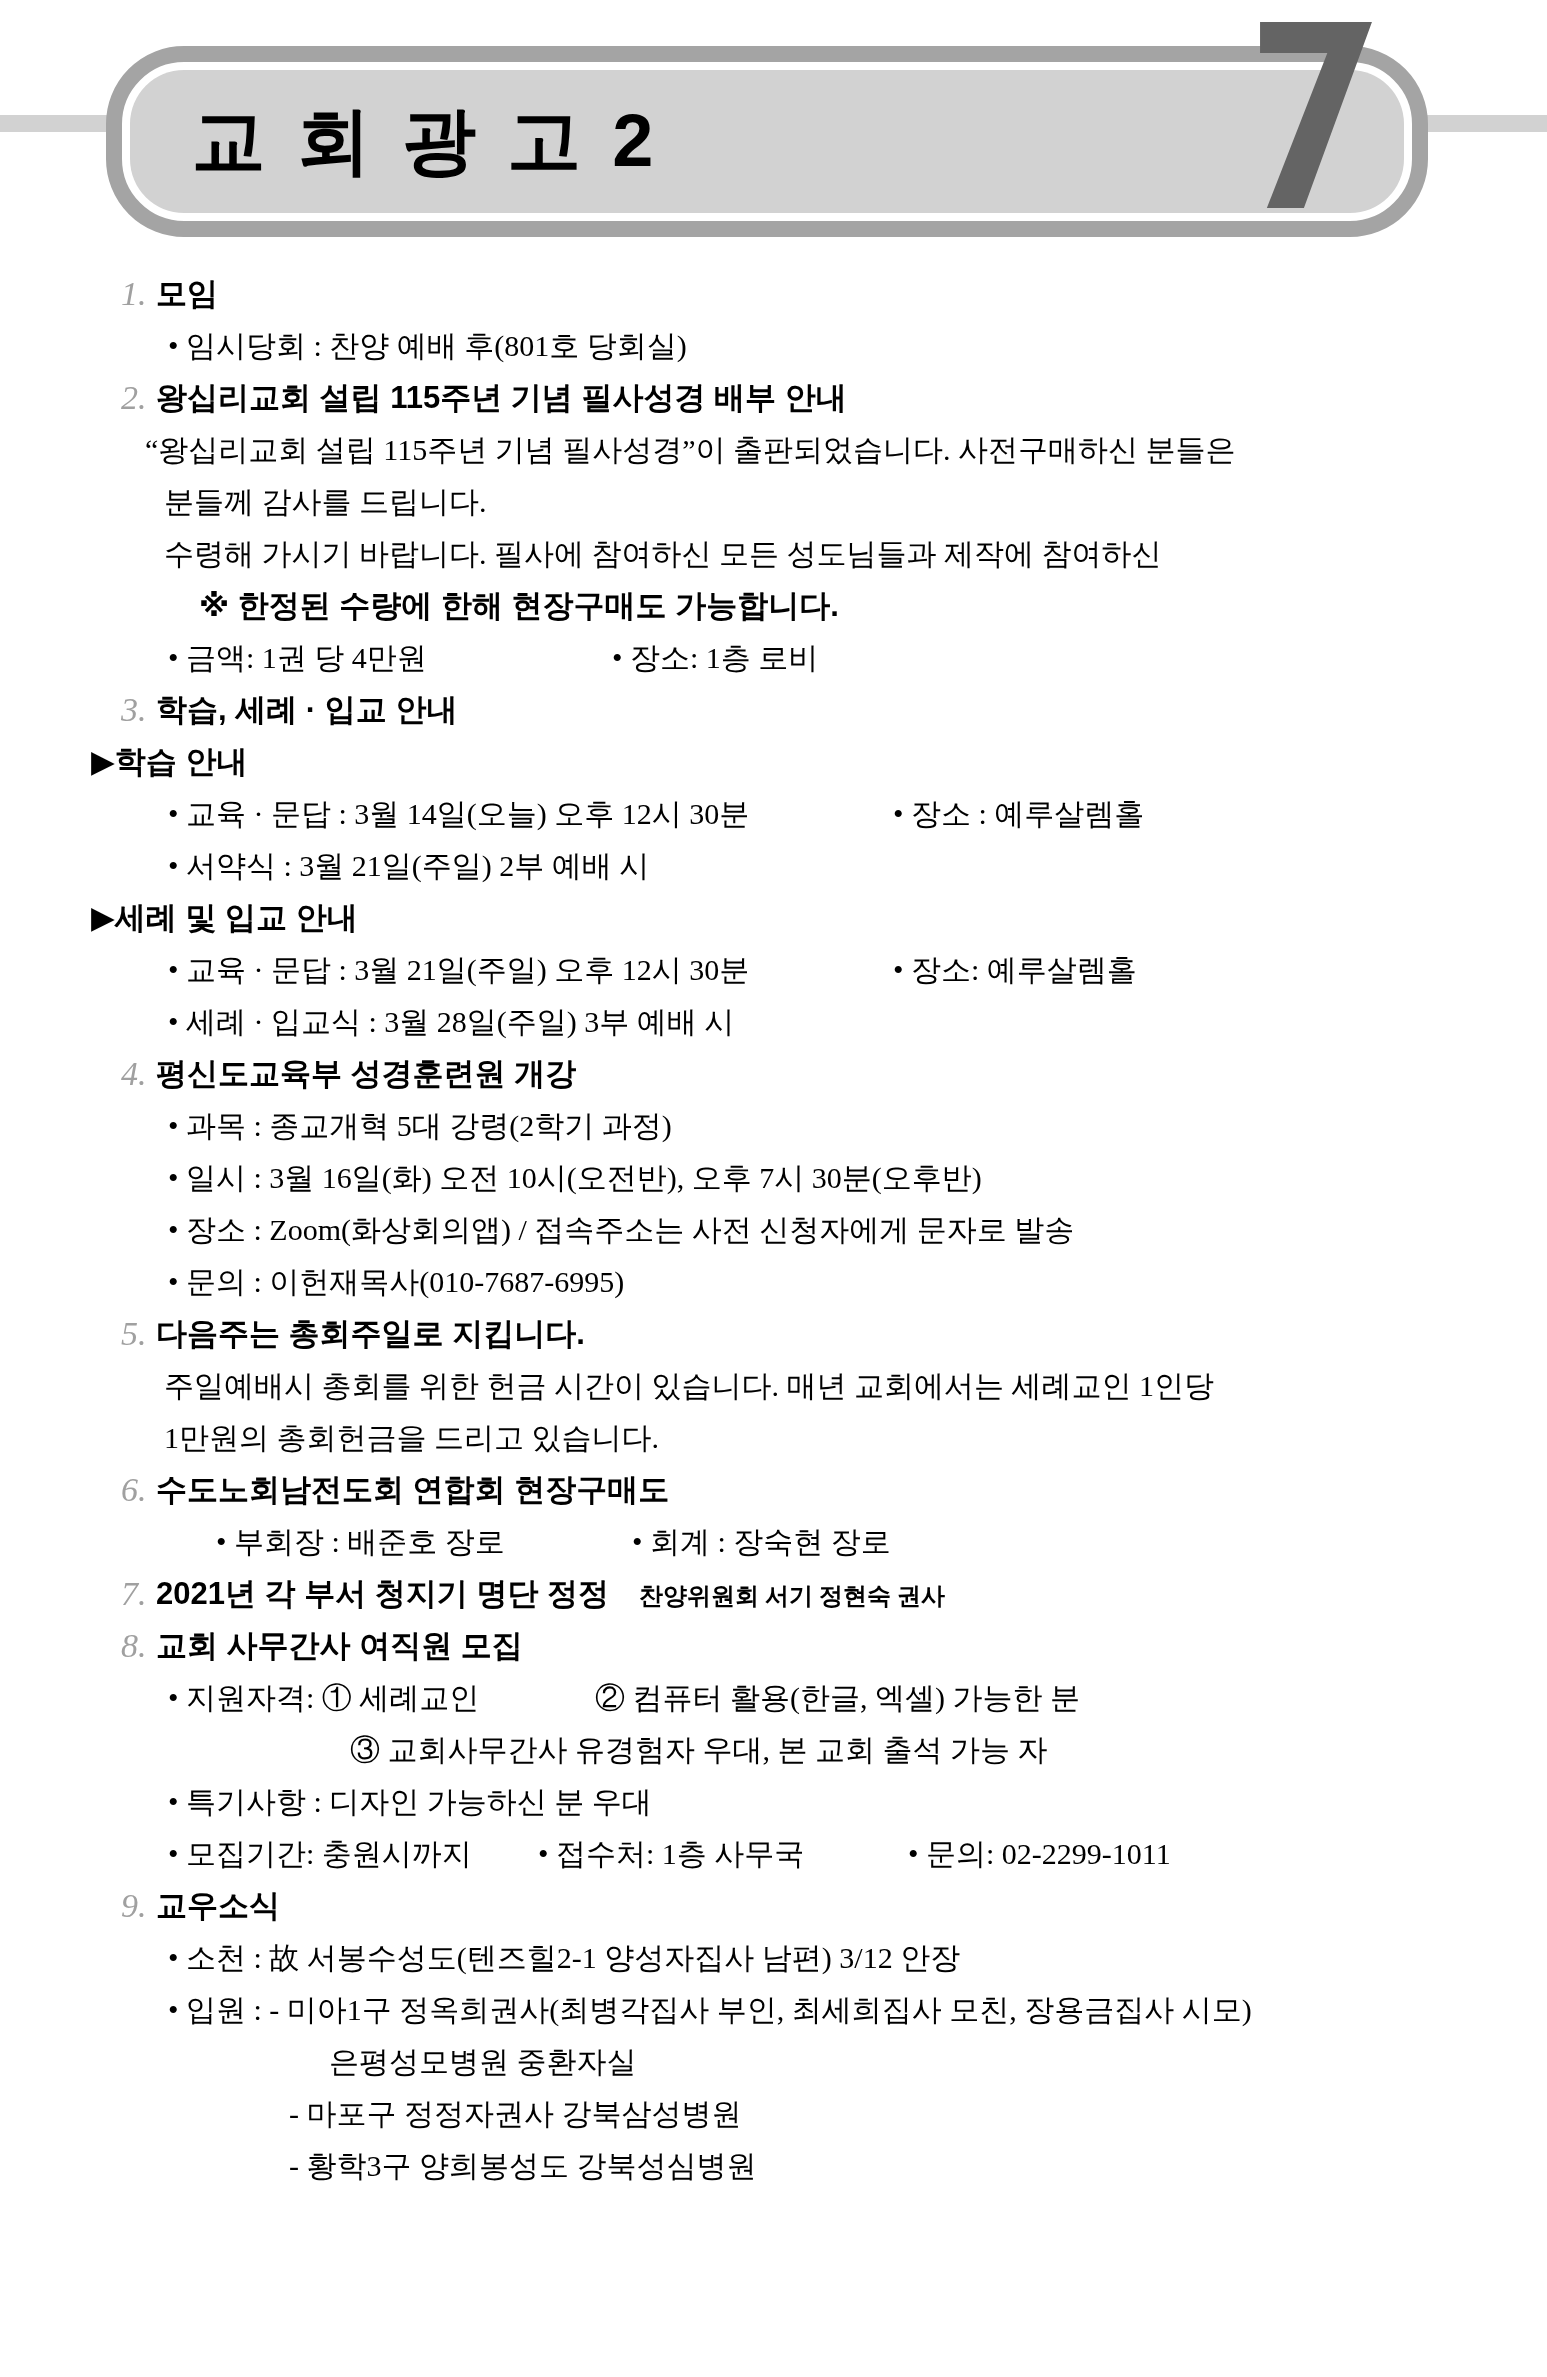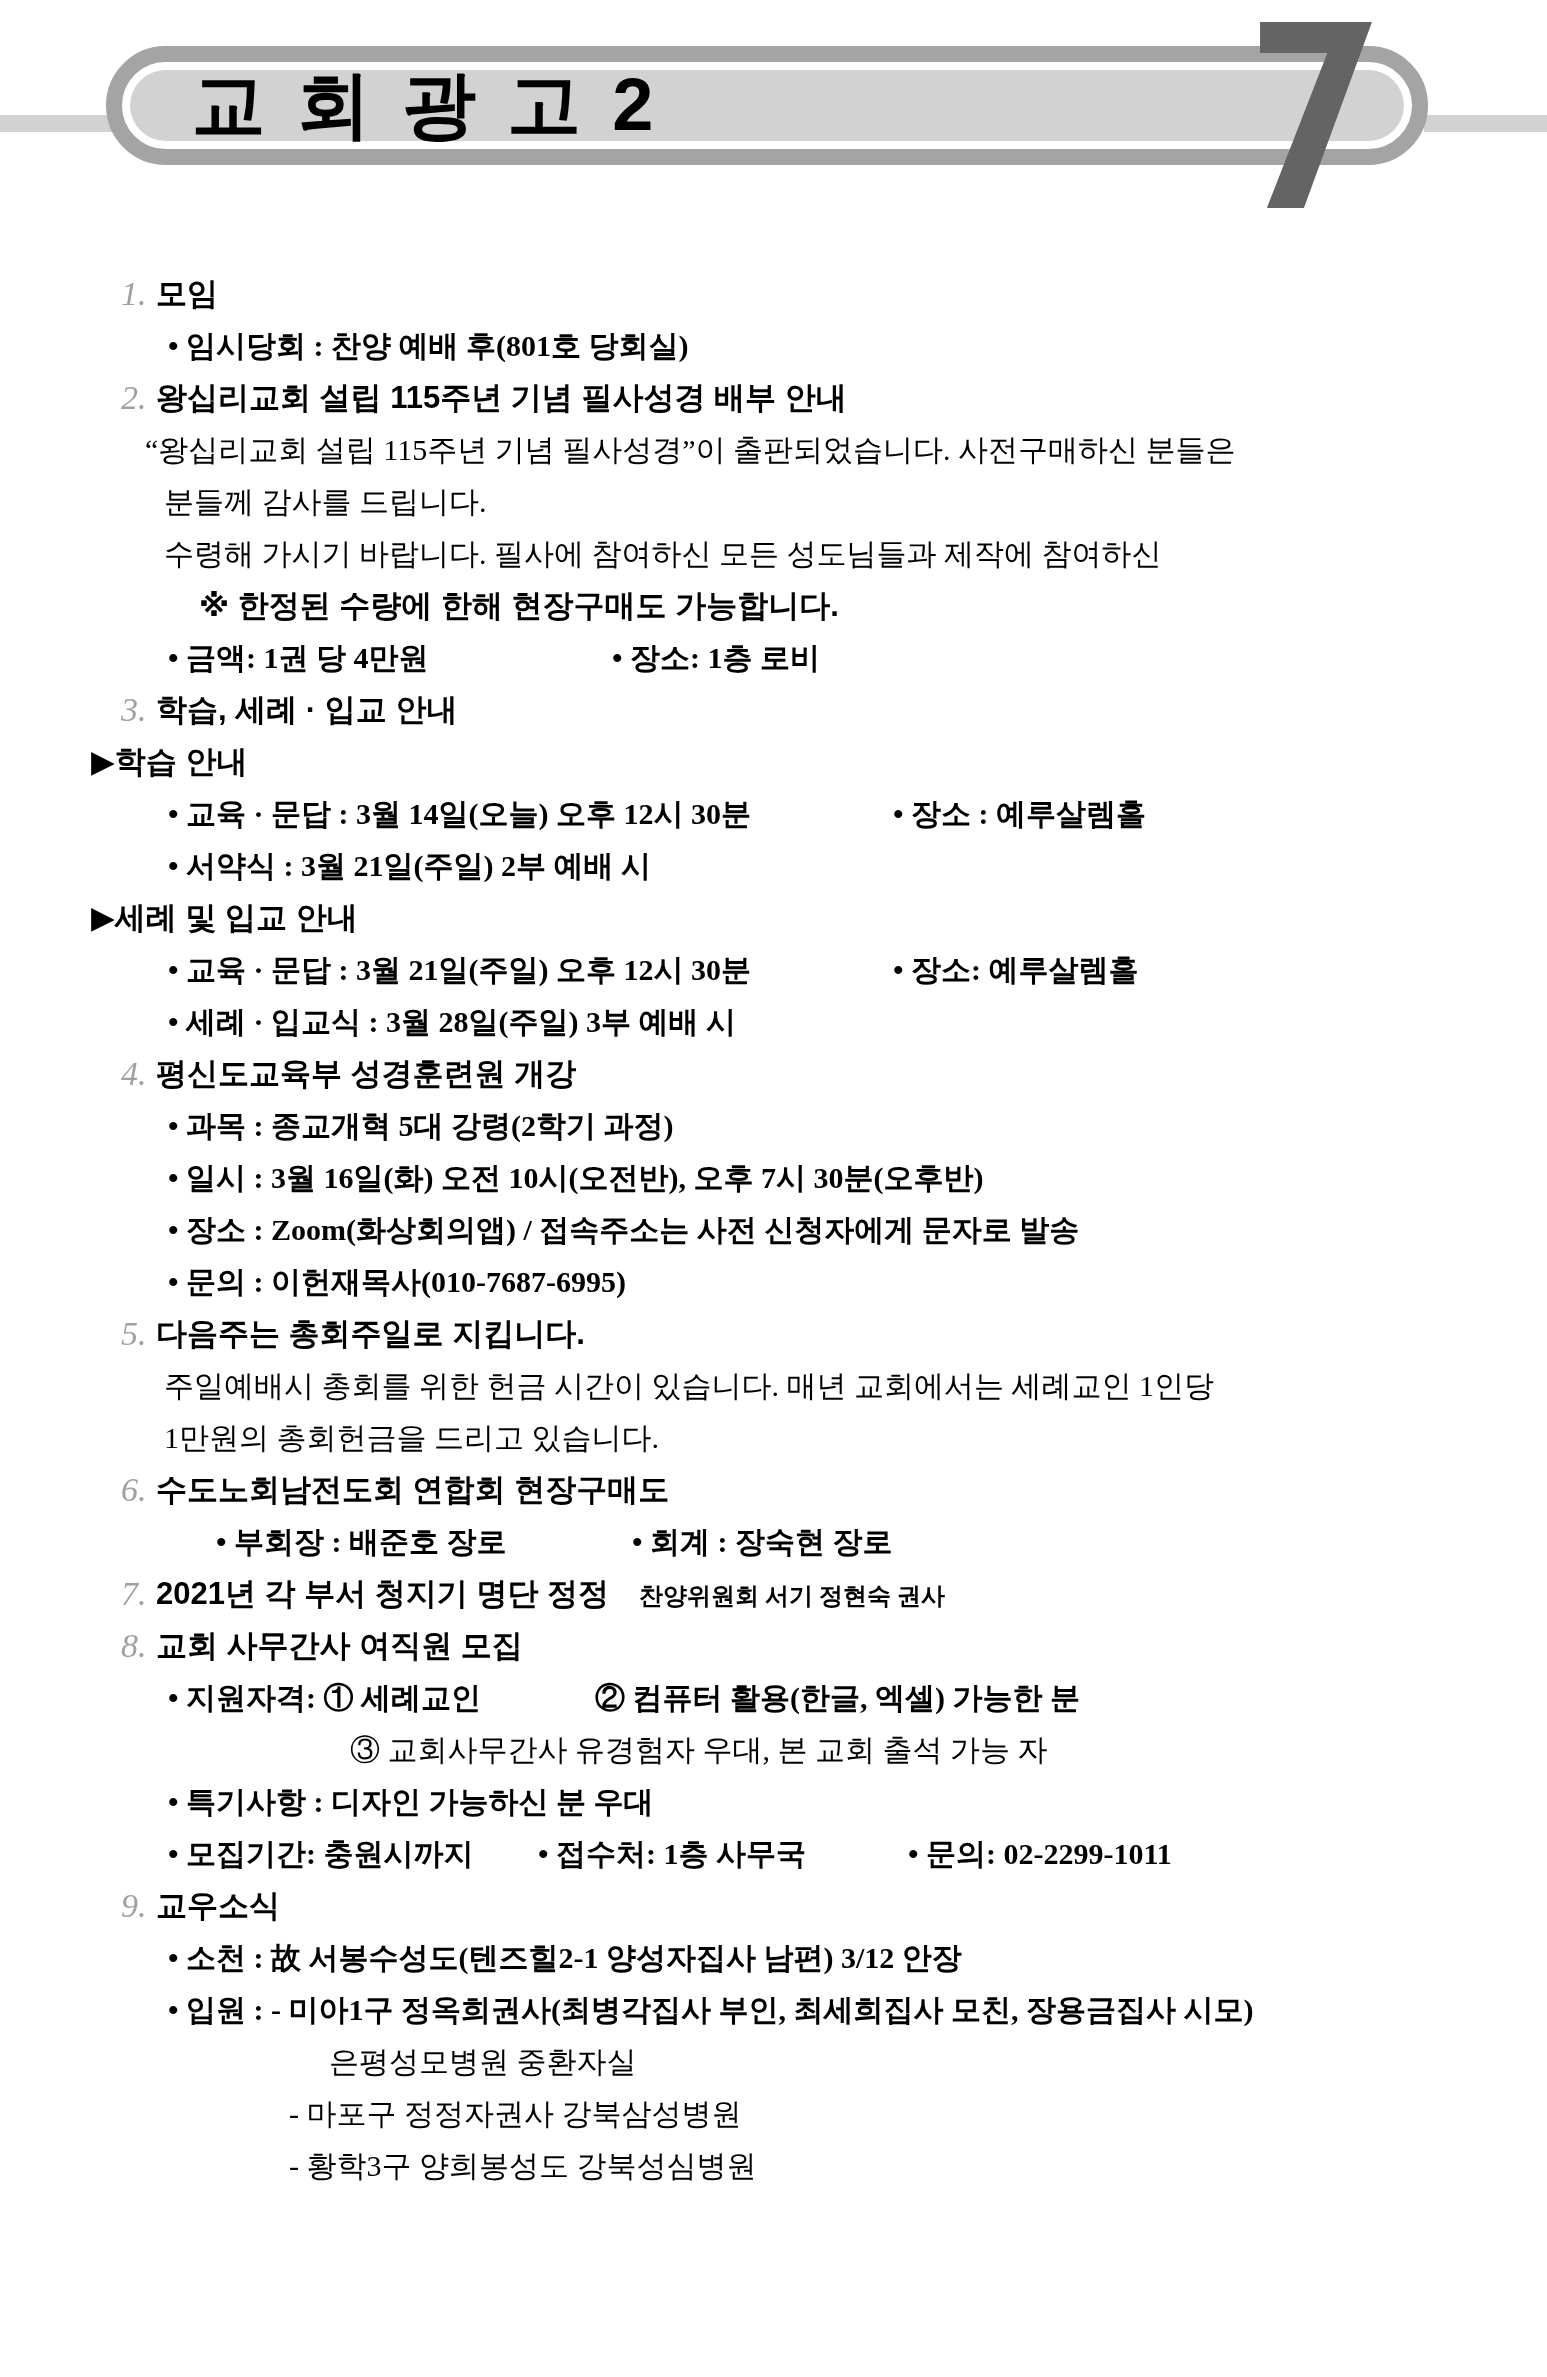--- a/index.html
+++ b/index.html
@@ -9,21 +9,21 @@
     font-family:"Liberation Serif","DejaVu Serif",serif;
     color:#000;
   }
 
   
   .hbar{ position:absolute; top:115px; height:16.6px; background:#d2d2d2; z-index:1; }
   .hbar-left{ left:0; width:113px; }
   .hbar-right{ left:1424px; width:124px; }
 
   .title-box{
-    position:absolute; left:106px; top:46px; width:1322px; height:119px;
+    position:absolute; left:106px; top:46px; width:1322px; height:191px;
     box-sizing:border-box; background:#ffffff;
     border:16px solid #a4a4a4; border-radius:78px; z-index:2;
   }
   .title-fill{
     position:absolute; left:7.6px; top:7.6px; right:7.6px; bottom:7.6px;
     background:#d2d2d2; border-radius:54px;
     display:flex; align-items:center; padding-left:62px;
   }
   .page-title{
     font-family:"Liberation Sans","DejaVu Sans",sans-serif;
@@ -50,21 +50,21 @@
   .col{ display:inline-block; vertical-align:top; }
   .suffix{
     font-family:"Liberation Serif","DejaVu Serif",serif;
     font-weight:700; font-size:24px; margin-left:30px;
   }
   
   .lv-title{ padding-left:156px; }
   .lv-paraq{ padding-left:145px; }
   .lv-para { padding-left:164px; }
   .lv-note { padding-left:159px;margin-left:40px; }
-  .lv-bullet{ padding-left:168px;font-weight:bold; }
+  .lv-bullet{ padding-left:168px; }
   .lv-arrow{ padding-left:91px; }
   .lv-sub3 { padding-left:350px; }
   .lv-subh { padding-left:329px; }
   .lv-dash { padding-left:289px; }
 </style>
 </head>
 <body>
 
 <div id="page">
 

